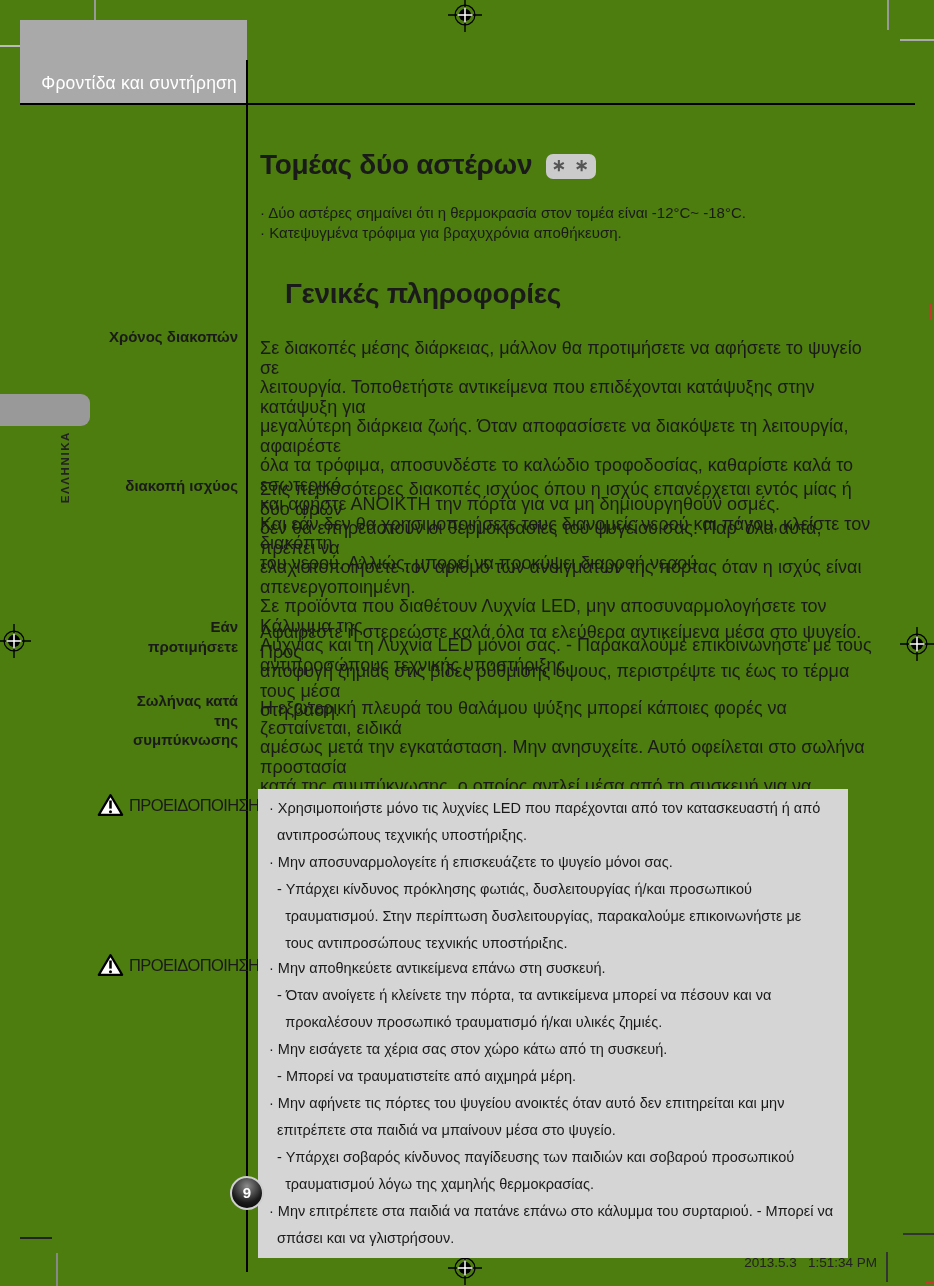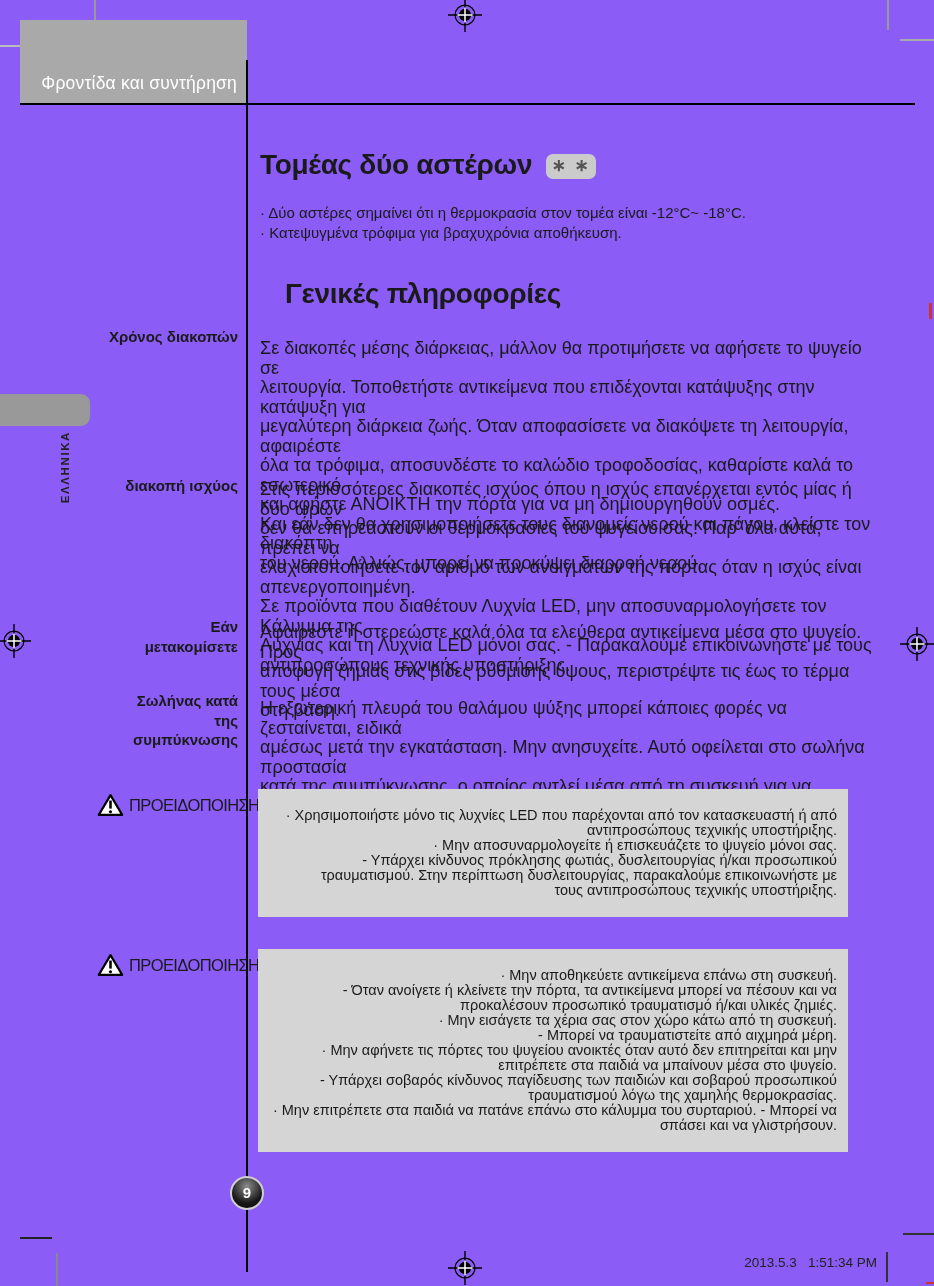--- a/index.html
+++ b/index.html
@@ -1,17 +1,17 @@
 <!DOCTYPE html>
 <html><head>
 <meta charset="utf-8">
 <style>
   html,body { margin:0; padding:0; background:#fff; }
   .page {
-    position:relative; width:934px; height:1286px; background:#8b5cf6;
+    position:relative; width:934px; height:1286px; background:#4d7c0f;
     font-family:"Liberation Sans", sans-serif; color:#1a1a1a; overflow:hidden;
   }
   
   .reg { position:absolute; }
   .tick { position:absolute; background:#999; }
   
   .header-box {
     position:absolute; left:20px; top:20px; width:227px; height:83px;
     background:#a9a9a9; color:#fff; box-sizing:border-box;
     display:flex; align-items:flex-end; justify-content:flex-end;
@@ -40,21 +40,21 @@
     font-weight:bold; font-size:15px; line-height:19.5px; white-space:pre-line;
   }
   .entry-text { position:absolute; left:260px; width:612px; font-size:18px; line-height:19.5px; white-space:pre-wrap;margin-top:12px; }
   
   .warn-label {
     position:absolute; left:97px; display:flex; align-items:center; gap:5px;
     font-weight:normal; font-size:16.5px; letter-spacing:-0.6px; white-space:nowrap;
   }
   .warn-box {
     position:absolute; left:258px; width:568px; background:#d5d5d5;
-    padding:19px 11px; font-size:14.5px; line-height:15px; white-space:pre-wrap;text-align:right;
+    padding:6px 11px; font-size:14.5px; line-height:27px; white-space:pre-wrap;
   }
   
   .pagenum {
     position:absolute; left:230px; top:1176px; width:30px; height:30px; border-radius:50%;
     background:radial-gradient(circle at 50% 28%, #8d8d8d, #1a1a1a 62%, #000);
     border:2px solid #cfcfcf; color:#fff; text-align:center; line-height:30px;
     font-size:15px; font-weight:bold;
   }
   .footer-left  { position:absolute; left:66px;  top:1255px; font-size:13.5px; white-space:pre; color:#222;margin-top:40px; }
   .footer-right { position:absolute; right:57px; top:1255px; font-size:13.5px; white-space:pre; color:#222; }
@@ -138,21 +138,21 @@
   <div class="entry-label" style="top:476px;">διακοπή ισχύος</div>
   <div class="entry-text" style="top:468px;">Στις περισσότερες διακοπές ισχύος όπου η ισχύς επανέρχεται εντός μίας ή δύο ωρών
 δεν θα επηρεαστούν οι θερμοκρασίες του ψυγείου σας. Παρ' όλα αυτά, πρέπει να
 ελαχιστοποιήσετε τον αριθμό των ανοιγμάτων της πόρτας όταν η ισχύς είναι
 απενεργοποιημένη.
 Σε προϊόντα που διαθέτουν Λυχνία LED, μην αποσυναρμολογήσετε τον Κάλυμμα της
 Λυχνίας και τη Λυχνία LED μόνοι σας. - Παρακαλούμε επικοινωνήστε με τους
 αντιπροσώπους τεχνικής υποστήριξης.</div>
 
   <div class="entry-label" style="top:617px;">Εάν
-μετακομίσετε</div>
+προτιμήσετε</div>
   <div class="entry-text" style="top:611px;">Αφαιρέστε ή στερεώστε καλά όλα τα ελεύθερα αντικείμενα μέσα στο ψυγείο. Προς
 αποφυγή ζημιάς στις βίδες ρύθμισης ύψους, περιστρέψτε τις έως το τέρμα τους μέσα
 στη βάση.</div>
 
   <div class="entry-label" style="top:691px;">Σωλήνας κατά
 της
 συμπύκνωσης</div>
   <div class="entry-text" style="top:687px;">Η εξωτερική πλευρά του θαλάμου ψύξης μπορεί κάποιες φορές να ζεσταίνεται, ειδικά
 αμέσως μετά την εγκατάσταση. Μην ανησυχείτε. Αυτό οφείλεται στο σωλήνα προστασία
 κατά της συμπύκνωσης, ο οποίος αντλεί μέσα από τη συσκευή για να αποτρέπεται η

